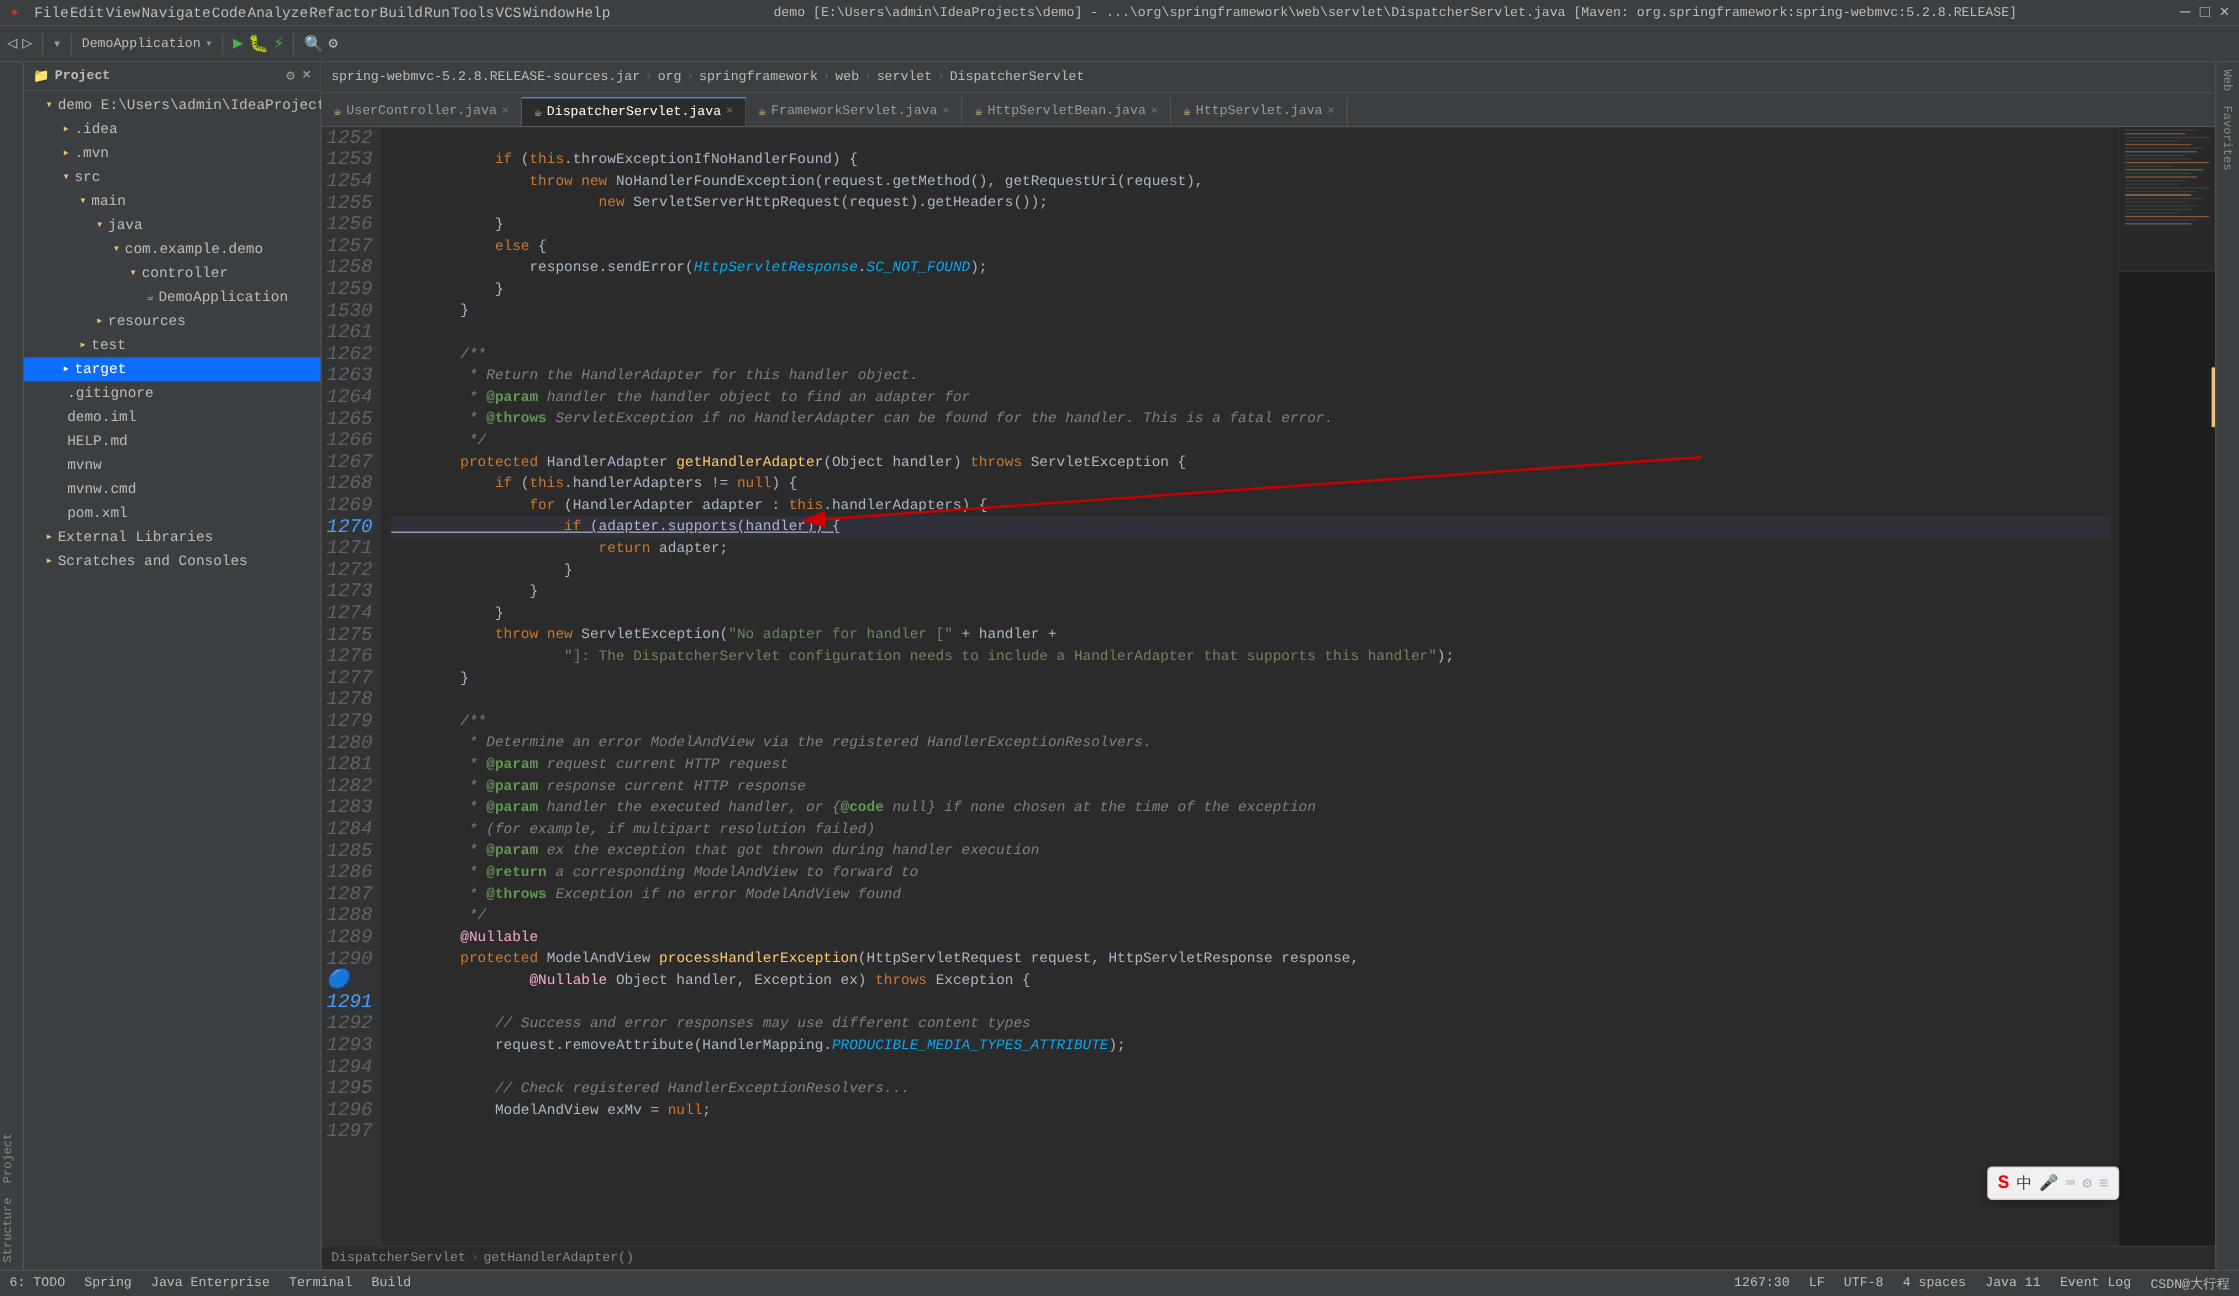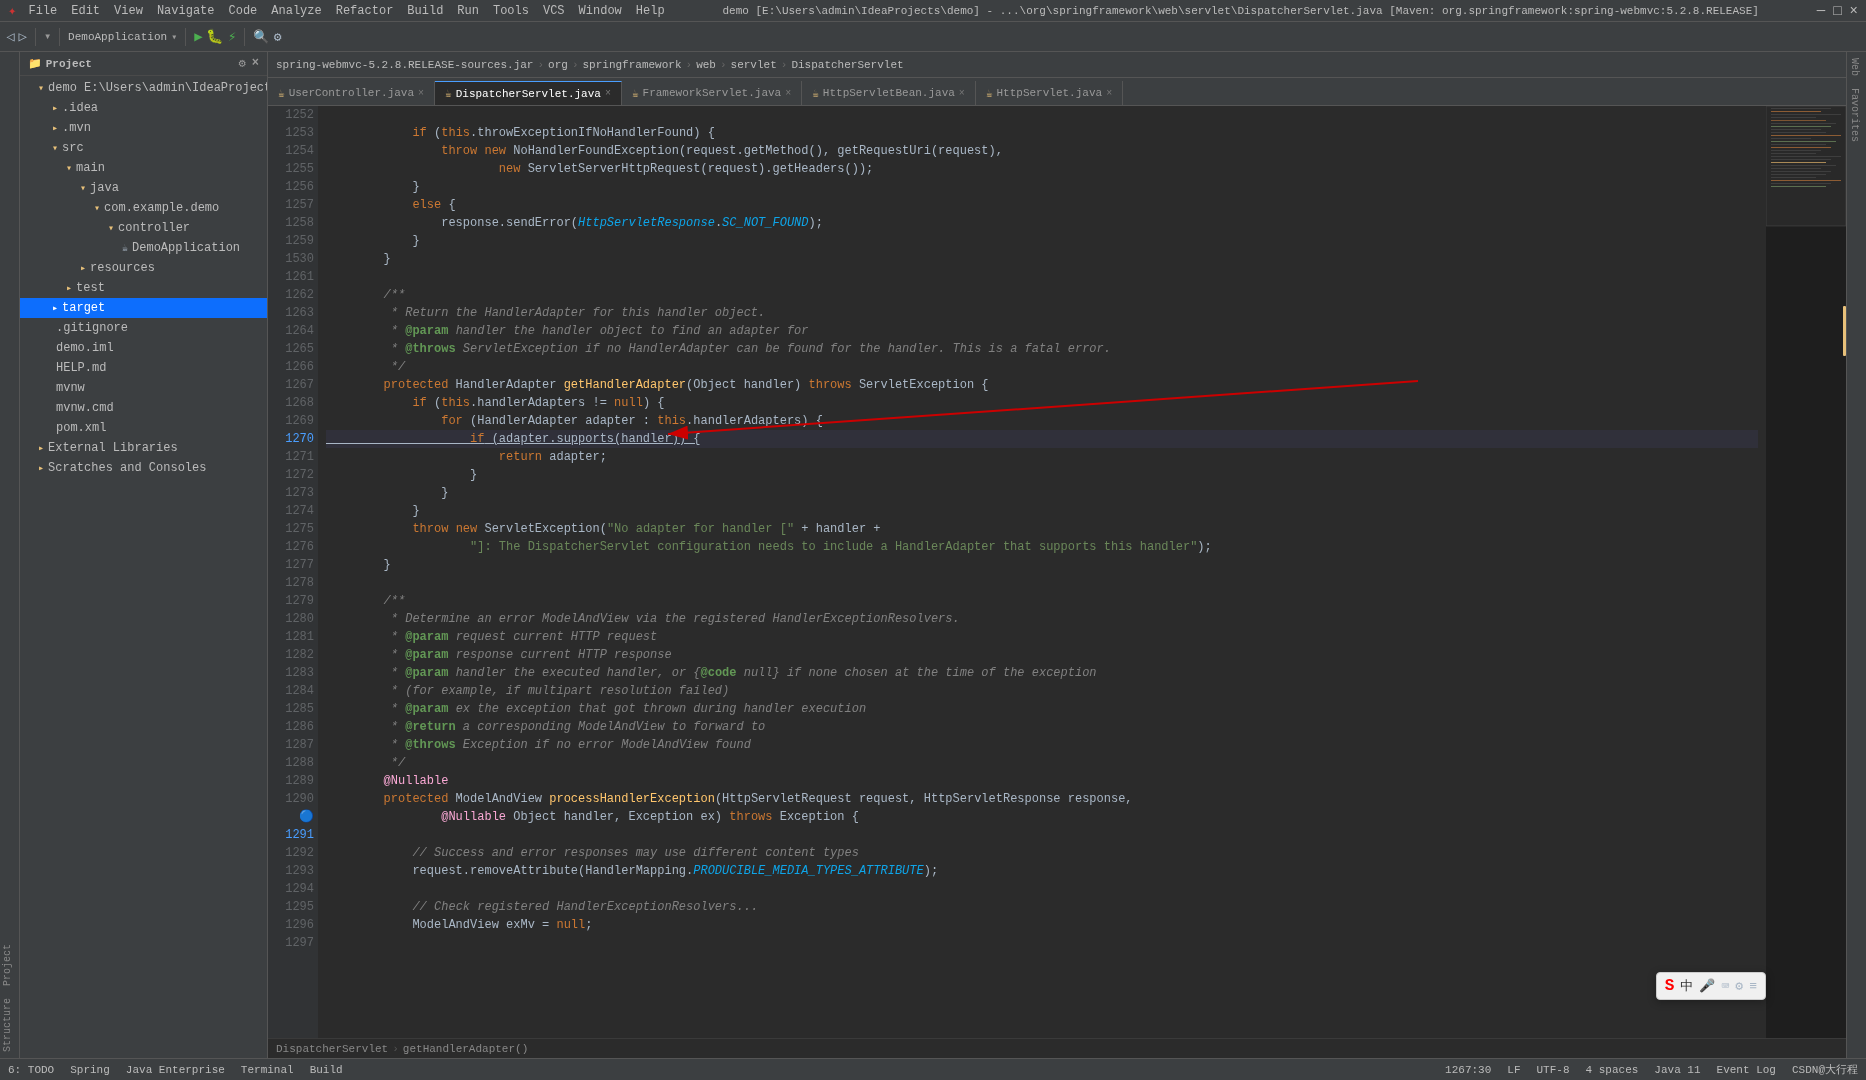--- a/index.html
+++ b/index.html
@@ -21,21 +21,21 @@
       background: #3c3f41;
       display: flex;
       align-items: center;
       padding: 0 8px;
       gap: 12px;
       flex-shrink: 0;
       border-bottom: 1px solid #555;
     }
     .title-bar-menu {
       display: flex;
-      gap: 14px;
+      gap: 1px;
       font-size: 12px;
       color: #bbbbbb;
       align-items: flex-end;
     }
     .title-bar-menu span { cursor: pointer; }
     .title-text {
       flex: 1;
       text-align: center;
       font-size: 11px;
       color: #bbbbbb;
@@ -182,28 +182,29 @@
       color: #fff;
       border-top: 1px solid #4a9eff;
     }
     .tab .tab-close { color: #777; font-size: 10px; }
     .tab-icon { font-size: 11px; }
     .tab-icon.java { color: #e8c17a; }
     .line-numbers {
       width: 50px;
       background: #313335;
       padding: 0 4px;
-      text-align: right;
-      font-size: 12px;
+      text-align: left;
+      font-size: 16px;
       color: #606366;
       overflow: hidden;
       flex-shrink: 0;
       line-height: 18px;
       padding-top: 0;
       font-family: 'Courier New', monospace;
+      font-style: italic;
     }
     .code-content {
       flex: 1;
       overflow: auto;
       padding: 0 8px;
       line-height: 18px;
       font-family: 'Courier New', monospace;
       font-size: 12px;
       position: relative;
     }

